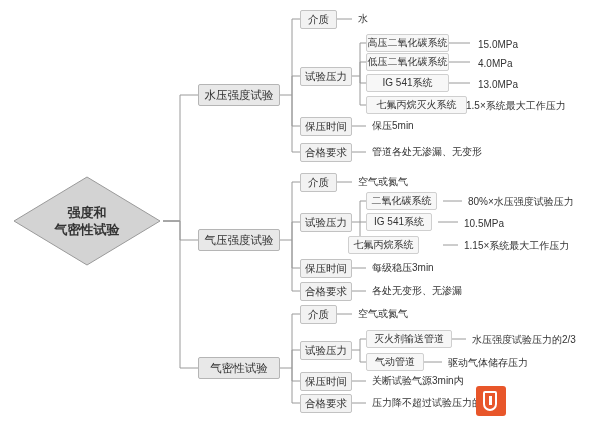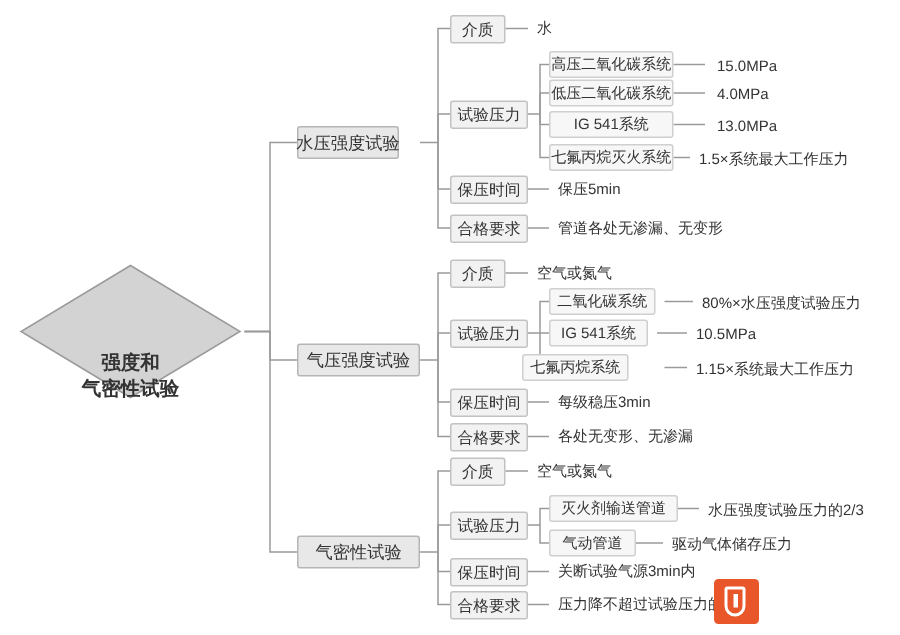--- a/index.html
+++ b/index.html
@@ -33,21 +33,21 @@
     text-align: center;
     color: #2b2b2b;
     white-space: nowrap;
   }
   .root {
     width: 150px;
     height: 92px;
     left: 12px;
     top: 175px;
     display: flex;
-    align-items: flex-end;
+    align-items: center;
     justify-content: center;
   }
   .root-shape {
     position: absolute;
     left: 0; top: 0;
     width: 150px;
     height: 92px;
   }
   .root-label {
     position: relative;
@@ -213,21 +213,21 @@
   <div class="node root">
     <svg class="root-shape" viewBox="0 0 150 92">
       <polygon points="75,2 148,46 75,90 2,46" fill="#d3d3d3" stroke="#9a9a9a" stroke-width="1"></polygon>
     </svg>
     <div class="root-label">
       <div>强度和</div>
       <div>气密性试验</div>
     </div>
   </div>
 
-  <div class="node lvl1" style="left:198px; top:84px; width:68px;">
+  <div class="node lvl1" style="left:198px; top:84px; width:82px;">
     <span>水压强度试验</span>
   </div>
 
   <div class="node lvl2" style="left:300px; top:10px; width:37px;">
     <span>介质</span>
   </div>
   <div class="node plain" style="left:356px; top:11px;">
     <span>水</span>
   </div>
 
@@ -249,21 +249,21 @@
     <span>4.0MPa</span>
   </div>
 
   <div class="node lvl3" style="left:366px; top:74px; width:83px;">
     <span>IG 541系统</span>
   </div>
   <div class="node plain" style="left:476px; top:76px;">
     <span>13.0MPa</span>
   </div>
 
-  <div class="node lvl3" style="left:366px; top:96px; width:83px;">
+  <div class="node lvl3" style="left:366px; top:96px; width:101px;">
     <span>七氟丙烷灭火系统</span>
   </div>
   <div class="node plain plain-sm" style="left:464px; top:98px;">
     <span>1.5×系统最大工作压力</span>
   </div>
 
   <div class="node lvl2" style="left:300px; top:117px; width:52px;">
     <span>保压时间</span>
   </div>
   <div class="node plain" style="left:370px; top:118px;">

